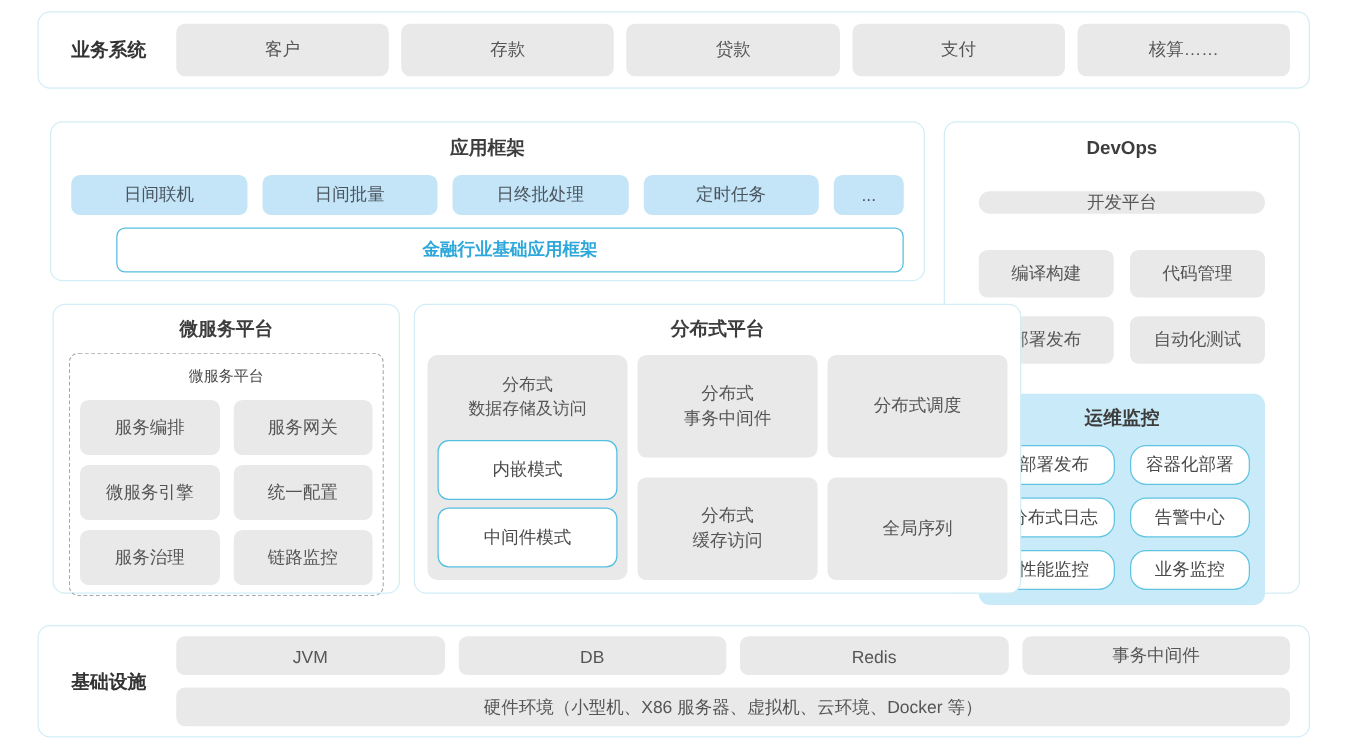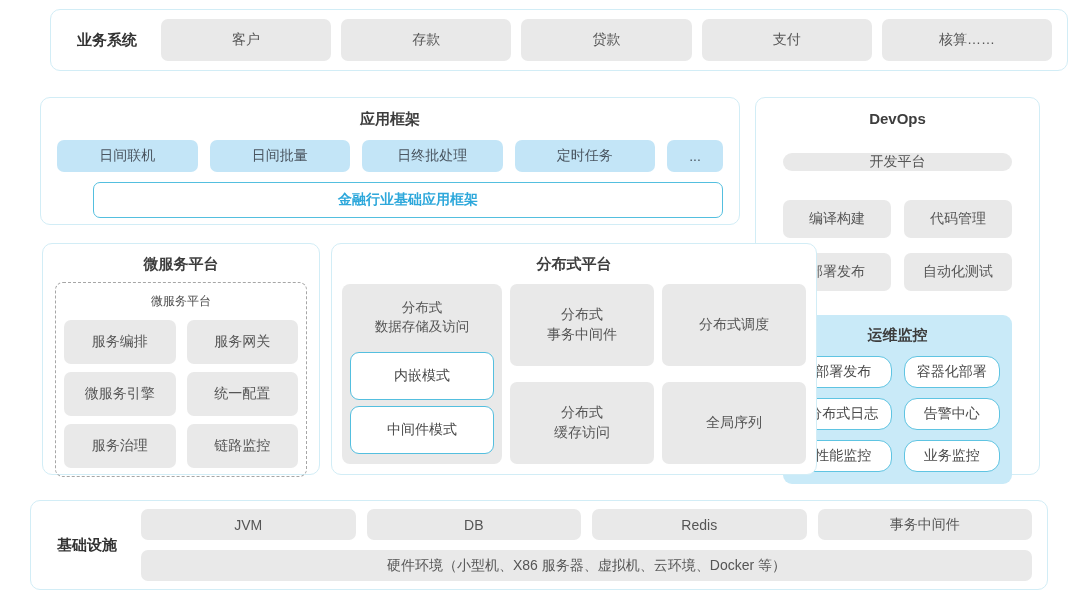--- a/index.html
+++ b/index.html
@@ -60,21 +60,21 @@
   }
 
   .row { display: flex; }
   .grow { flex: 1; }
   .pre { white-space: pre-line; line-height: 1.4; }
 
   
   .biz-panel {
     left: 30px; top: 9px; width: 1018px; height: 62px;
     display: flex; align-items: center;
-    padding: 0 15px 0 12px; gap: 10px; margin-left: 20px;
+    padding: 0 15px 0 12px; gap: 10px;
   }
   .biz-panel .row { gap: 10px; }
   .biz-panel .gbox { height: 42px; }
 
   
   .af-panel {
     left: 40px; top: 97px; width: 700px; height: 128px;
     padding: 10px 16px;
   }
   .af-row { gap: 12px; margin-top: 11px; border-radius: 14px; }

